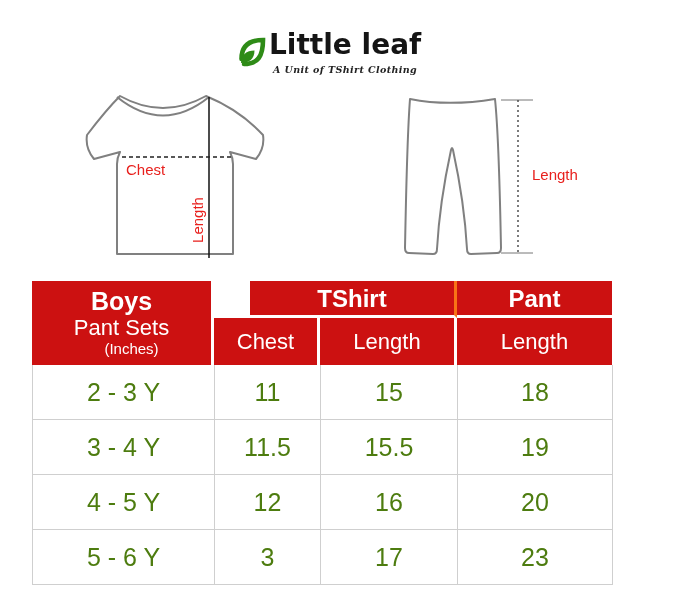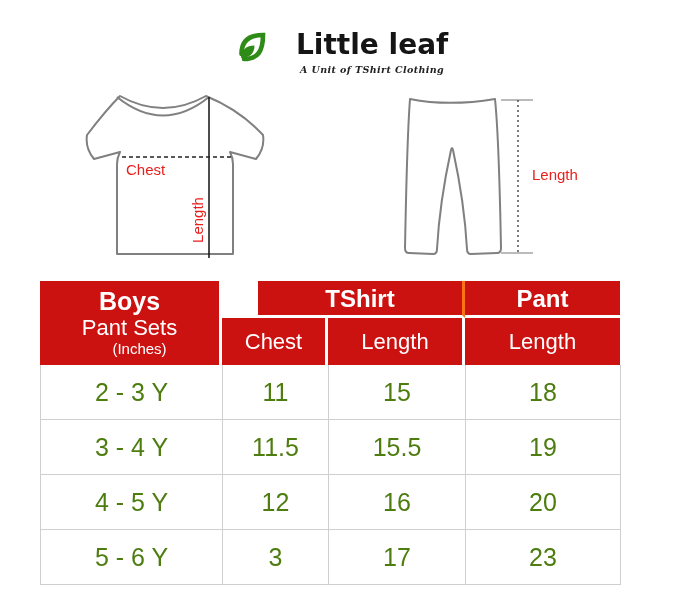--- a/index.html
+++ b/index.html
@@ -3,38 +3,38 @@
 <meta charset="utf-8">
 <style>
   * { margin:0; padding:0; box-sizing:border-box; }
   body { background:#fff; font-family:"Liberation Sans", sans-serif; }
   .canvas {
     position:relative; width:700px; height:600px; background:#ffffff;
     overflow:hidden; margin:0 auto;
   }
 
   
-  .logo { position:absolute; left:233px; top:28px; display:flex; gap:27px; align-items:flex-start; }
+  .logo { position:absolute; left:233px; top:28px; display:flex; gap:0; align-items:flex-end; }
   .logo-text { display:flex; flex-direction:column; align-items:center; }
   .brand-name {
     font-family:"DejaVu Sans", sans-serif; font-weight:bold; font-size:28px;
     color:#151515; letter-spacing:0px; line-height:34px; white-space:nowrap;
   }
   .brand-tagline {
     font-family:"DejaVu Serif", serif; font-style:italic; font-weight:bold;
     font-size:9.5px; color:#222; letter-spacing:0.4px; margin-top:2px; white-space:nowrap;
   }
 
   
   .tee-svg  { position:absolute; left:70px;  top:88px; }
   .pant-svg { position:absolute; left:395px; top:88px; }
   .diagram-label { font-family:"Liberation Sans", sans-serif; font-size:15px; fill:#e8201d; }
 
   
-  .size-table { position:absolute; left:40px; top:281px; width:580px; }
+  .size-table { position:absolute; left:32px; top:281px; width:580px; }
   .thead {
     display:grid;
     grid-template-columns:182px 106px 137px 155px;
     grid-template-rows:37px 47px;
     background:#fff;
   }
   .hcell {
     background:#cc1111; color:#fff; display:flex; flex-direction:column;
     align-items:center; justify-content:center; text-align:center;
   }

